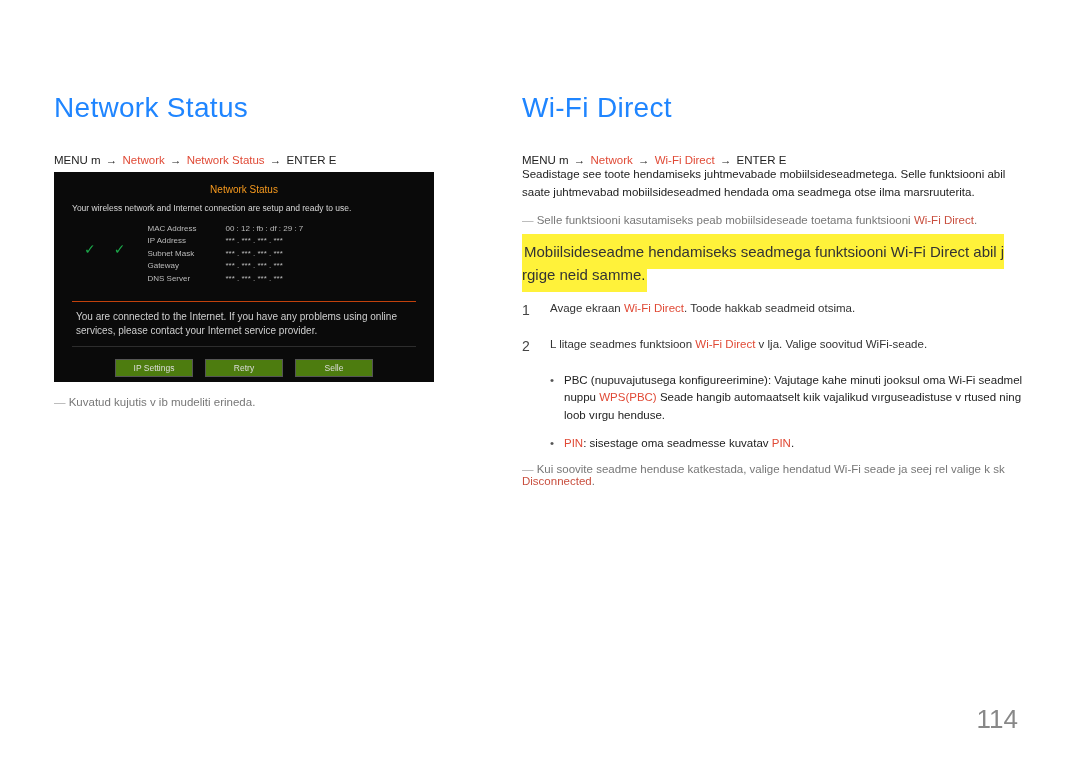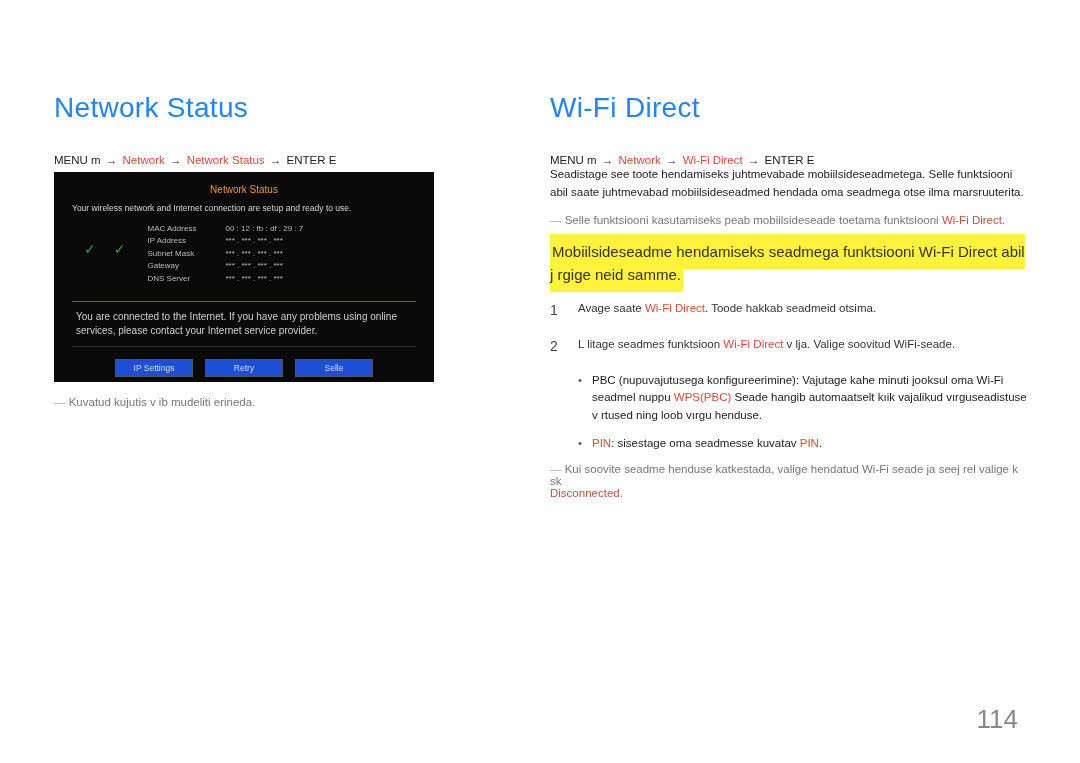--- a/index.html
+++ b/index.html
@@ -8,21 +8,21 @@
     height: 763px;
     background: #fff;
     font-family: Arial, Helvetica, sans-serif;
     font-size: 12px;
     color: #333;
     position: relative;
   }
   .page {
     display: flex;
     padding: 92px 50px 0 54px;
-    gap: 56px;
+    gap: 28px;
   }
   .col-left { width: 440px; flex-shrink: 0; }
   .col-right { flex: 1; }
   h2 {
     font-weight: 300;
     font-size: 28px;
     color: #1f85ff;
     margin-bottom: 30px;
     letter-spacing: 0.3px;
   }
@@ -61,21 +61,21 @@
     line-height:1.4;
   }
   .dev-btns { display:flex; justify-content:center; gap:12px; margin-top:12px; }
   .dev-btn {
     border:1px solid #555;
     padding: 3px 0;
     width: 78px;
     text-align:center;
     font-size:8.5px;
     color:#ddd;
-    background:#1d4ed8;
+    background:#4d7c0f;
   }
 
   
   .hl {
     background: #fff23a;
     color: #333;
     font-size: 15px;
     line-height: 1.55;
     padding: 9px 2px;
     display: inline;
@@ -178,21 +178,21 @@
     </div>
 
     <div class="hl-wrap">
       <span class="hl">Mobiilsideseadme  hendamiseks seadmega funktsiooni Wi-Fi Direct abil j rgige neid samme.</span>
     </div>
 
     <ol class="steps">
       <li>
         <span class="num">1</span>
         <span>
-          <span>Avage saate </span><span class="fade-red">Wi-Fi Direct</span><span>. Toode hakkab seadmeid otsima.</span>
+          <span>Avage ekraan </span><span class="fade-red">Wi-Fi Direct</span><span>. Toode hakkab seadmeid otsima.</span>
         </span>
       </li>
       <li>
         <span class="num">2</span>
         <span>
           <span>L litage seadmes funktsioon </span><span class="fade-red">Wi-Fi Direct</span><span> v lja. Valige soovitud WiFi-seade.</span>
         </span>
       </li>
     </ol>
 

